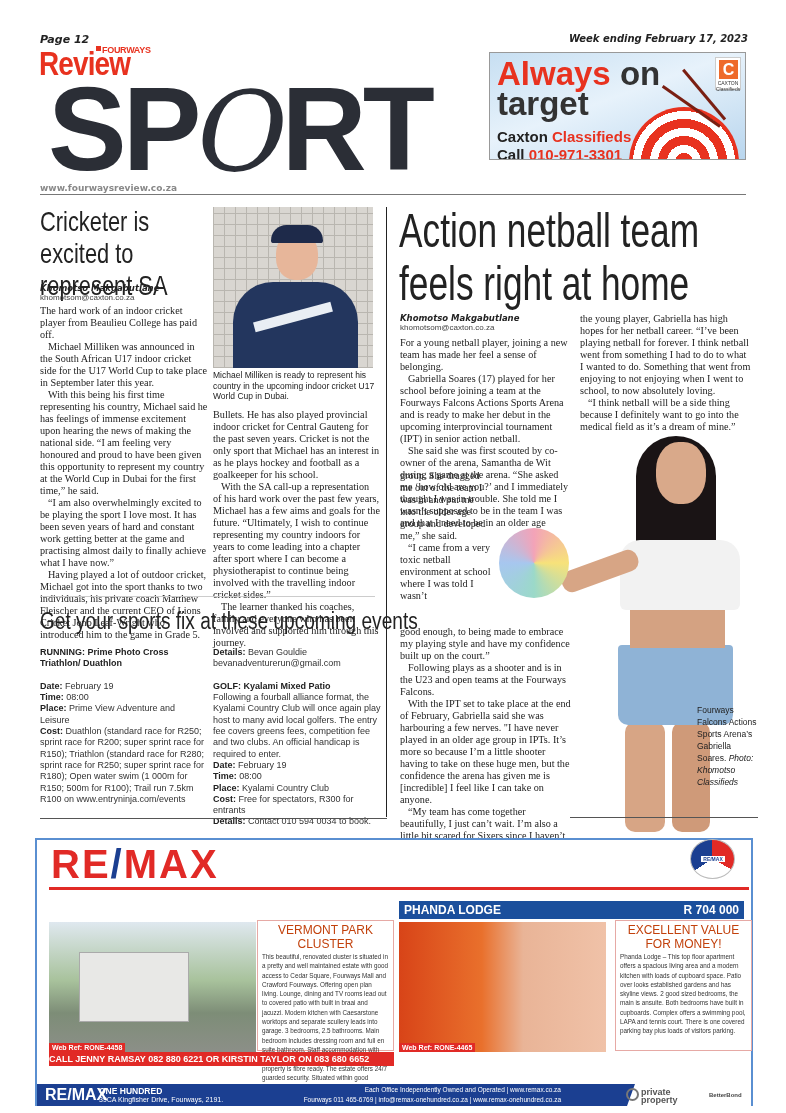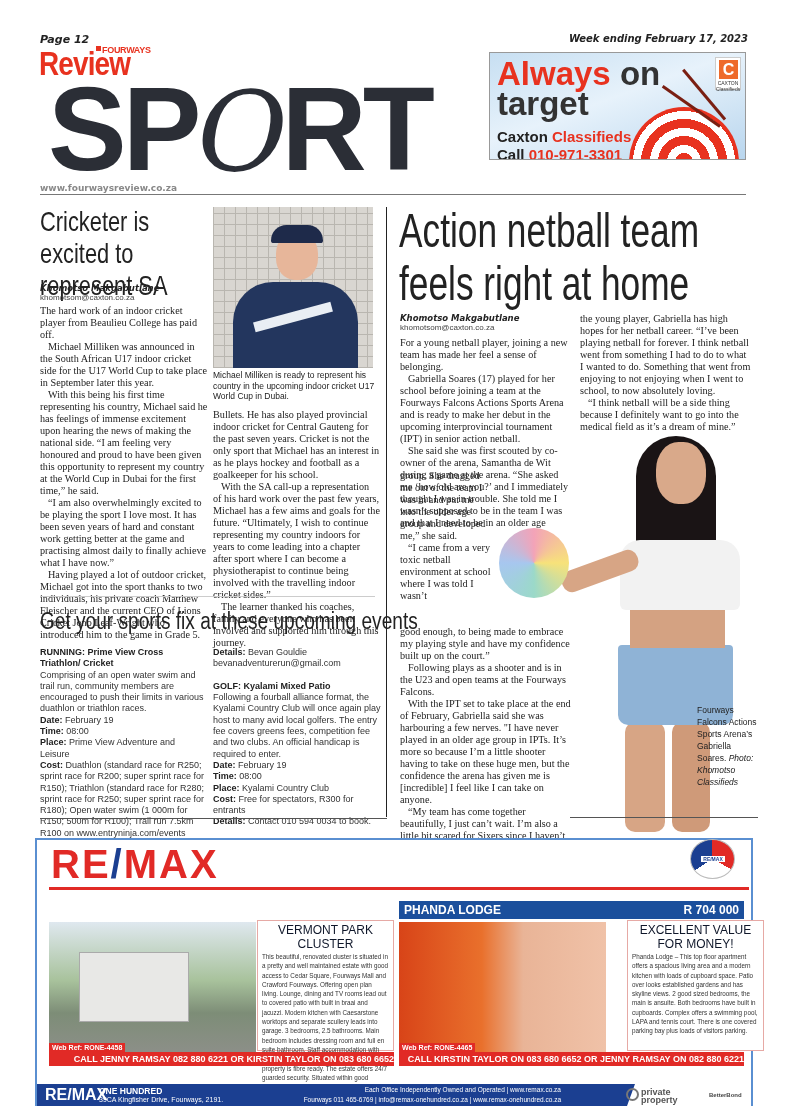--- a/index.html
+++ b/index.html
@@ -60,23 +60,23 @@
 .remax-redline{left:12px;top:47px;width:700px;height:3px;background:#e12a26}
 .balloon{left:653px;top:-1px;width:45px;height:40px;border-radius:50%;background:conic-gradient(#e12a26 0 33%,#fff 33% 66%,#1b3f91 66% 100%);border:1px solid #bbb}
 .balloon-flag{left:664px;top:16px;width:24px;font:bold 5px "Liberation Sans",sans-serif;color:#1b3f91;background:#fff;text-align:center}
 .band{height:18px;background:#1b4f9c;color:#fff;font:bold 12px "Liberation Sans",sans-serif;line-height:18px;padding:0 5px}
 .band .price{float:right}
 .prop-photo1{left:12px;top:82px;width:207px;height:130px;background:linear-gradient(180deg,#dfe8ef 0%,#a8c29c 45%,#7d8d77 70%,#8c8f88 100%);overflow:hidden}
 .house{left:30px;top:30px;width:110px;height:70px;background:#e8e8e6;border:1px solid #aaa}
 .prop-photo2{left:362px;top:82px;width:207px;height:130px;background:linear-gradient(90deg,#d84418 0%,#e9702c 40%,#e9b497 60%,#f0c2a8 100%);overflow:hidden}
 .webref{left:0;bottom:0;background:#e12a26;color:#fff;font:bold 7px "Liberation Sans",sans-serif;padding:1px 3px}
 .prop-desc{border:1px solid #e6a9a5;background:#fff;padding:2px 4px}
-.prop-desc .title{font:12px "Liberation Sans",sans-serif;text-align:center;color:#0f172a;line-height:14px}
+.prop-desc .title{font:12px "Liberation Sans",sans-serif;text-align:center;color:#c2410c;line-height:14px}
 .prop-desc .txt{font:6.3px "Liberation Sans",sans-serif;line-height:9.3px;color:#333;margin-top:1px}
-.callbar{height:14px;background:#e12a26;color:#fff;font:bold 9px "Liberation Sans",sans-serif;line-height:14px;text-align:right;white-space:nowrap}
+.callbar{height:14px;background:#e12a26;color:#fff;font:bold 9px "Liberation Sans",sans-serif;line-height:14px;text-align:left;white-space:nowrap}
 .footer{left:0;top:244px;width:714px;height:22px;background:#1b3f91;color:#fff}
 .footer .logo{left:8px;top:2px;font:bold 16px "Liberation Sans",sans-serif}
 .footer .oh{left:62px;top:2px;font:bold 8.5px "Liberation Sans",sans-serif}
 .footer .addr{left:62px;top:12px;font:7px "Liberation Sans",sans-serif}
 .footer .r1{right:190px;top:2px;font:6.5px "Liberation Sans",sans-serif;text-align:right}
 .footer .r2{right:190px;top:12px;font:6.5px "Liberation Sans",sans-serif;text-align:right}
 .footer .white{left:590px;top:0;width:124px;height:22px;background:#fff;clip-path:polygon(8px 0,100% 0,100% 100%,0 100%)}
 .pp{left:604px;top:4px;font:bold 9px "Liberation Sans",sans-serif;color:#555;line-height:8px}
 .pp-icon{left:589px;top:4px;width:13px;height:13px;border-radius:50%;border:2px solid #777}
 .bb{left:672px;top:8px;font:bold 6px "Liberation Sans",sans-serif;color:#444}
@@ -171,22 +171,22 @@
   <div class="abs ball"></div>
 </div>
 <div class="abs caption-girl">
   <span>Fourways Falcons Actions Sports Arena’s Gabriella Soares.</span>
   <i>Photo: Khomotso Classifieds</i>
 </div>
 <div class="abs" style="left:570px;top:817px;width:188px;height:1px;background:#555"></div>
 
 <h2 class="abs events">Get your sports fix at these upcoming events</h2>
 <div class="abs ev" style="left:40px;top:647px;width:165px">
-  <b>RUNNING: Prime View Cross Triathlon/ Cricket</b><br>
-  <span>Comprising of an open water swim and trail run, community members are encouraged to push their limits in various duathlon or triathlon races.</span><br>
+  <b>RUNNING: Prime Photo Cross Triathlon/ Duathlon</b><br>
+  <br>
   <b>Date:</b><span> February 19</span><br>
   <b>Time:</b><span> 08:00</span><br>
   <b>Place:</b><span> Prime View Adventure and Leisure</span><br>
   <b>Cost:</b><span> Duathlon (standard race for R250; sprint race for R200; super sprint race for R150); Triathlon (standard race for R280; sprint race for R250; super sprint race for R180); Open water swim (1 000m for R150; 500m for R100); Trail run 7.5km R100 on www.entryninja.com/events</span>
 </div>
 <div class="abs ev" style="left:213px;top:647px;width:172px">
   <b>Details:</b><span> Bevan Gouldie</span><br>
   <span>bevanadventurerun@gmail.com</span><br><br>
   <b>GOLF: Kyalami Mixed Patio</b><br>
   <span>Following a fourball alliance format, the Kyalami Country Club will once again play host to many avid local golfers. The entry fee covers greens fees, competition fee and two clubs. An official handicap is required to enter.</span><br>
@@ -214,25 +214,24 @@
   </div>
   <div class="abs callbar" style="left:12px;top:212px;width:345px">CALL JENNY RAMSAY 082 880 6221 OR KIRSTIN TAYLOR ON 083 680 6652</div>
 
   <div class="abs band" style="left:362px;top:61px;width:345px">
     <span>PHANDA LODGE</span>
     <span class="price">R 704 000</span>
   </div>
   <div class="abs prop-photo2">
     <div class="abs webref">Web Ref: RONE-4465</div>
   </div>
-  <div class="abs prop-desc" style="left:590px;top:80px;width:137px;height:131px">
+  <div class="abs prop-desc" style="left:578px;top:80px;width:137px;height:131px">
     <div class="title">EXCELLENT VALUE FOR MONEY!</div>
     <div class="txt">Phanda Lodge – This top floor apartment offers a spacious living area and a modern kitchen with loads of cupboard space. Patio over looks established gardens and has skyline views. 2 good sized bedrooms, the main is ansuite. Both bedrooms have built in cupboards. Complex offers a swimming pool, LAPA and tennis court. There is one covered parking bay plus loads of visitors parking.</div>
   </div>
-  <div class="abs callbar" style="left:362px;top:212px;width:345px">CALL KIRSTIN TAYLOR ON 083 680 6652 OR JENNY RAMSAY ON 082 880 6221</div>
 
   <div class="abs footer">
     <div class="abs logo">RE/MAX</div>
     <div class="abs oh">ONE HUNDRED</div>
     <div class="abs addr">39CA Kingfisher Drive, Fourways, 2191.</div>
     <div class="abs r1">Each Office Independently Owned and Operated | www.remax.co.za</div>
     <div class="abs r2">Fourways 011 465-6769 | info@remax-onehundred.co.za | www.remax-onehundred.co.za</div>
     <div class="abs white"></div>
     <div class="abs pp-icon"></div>
     <div class="abs pp" style="width:50px">private property</div>

